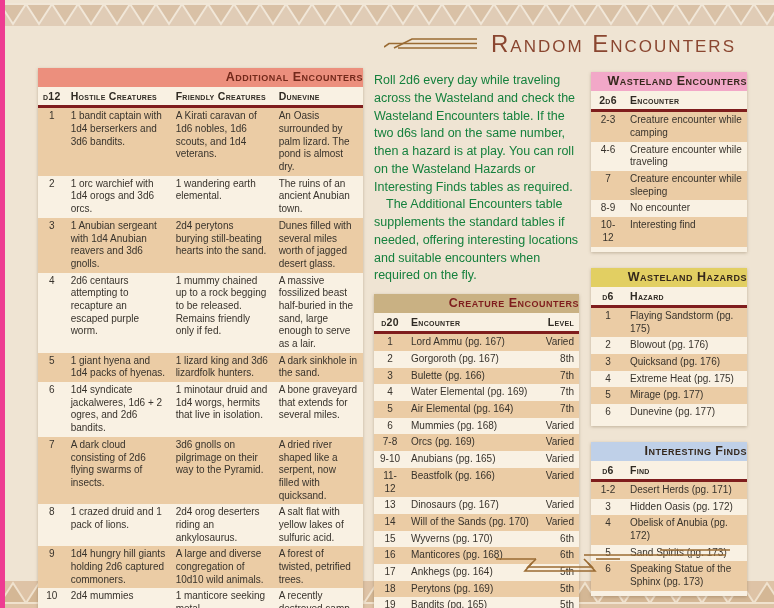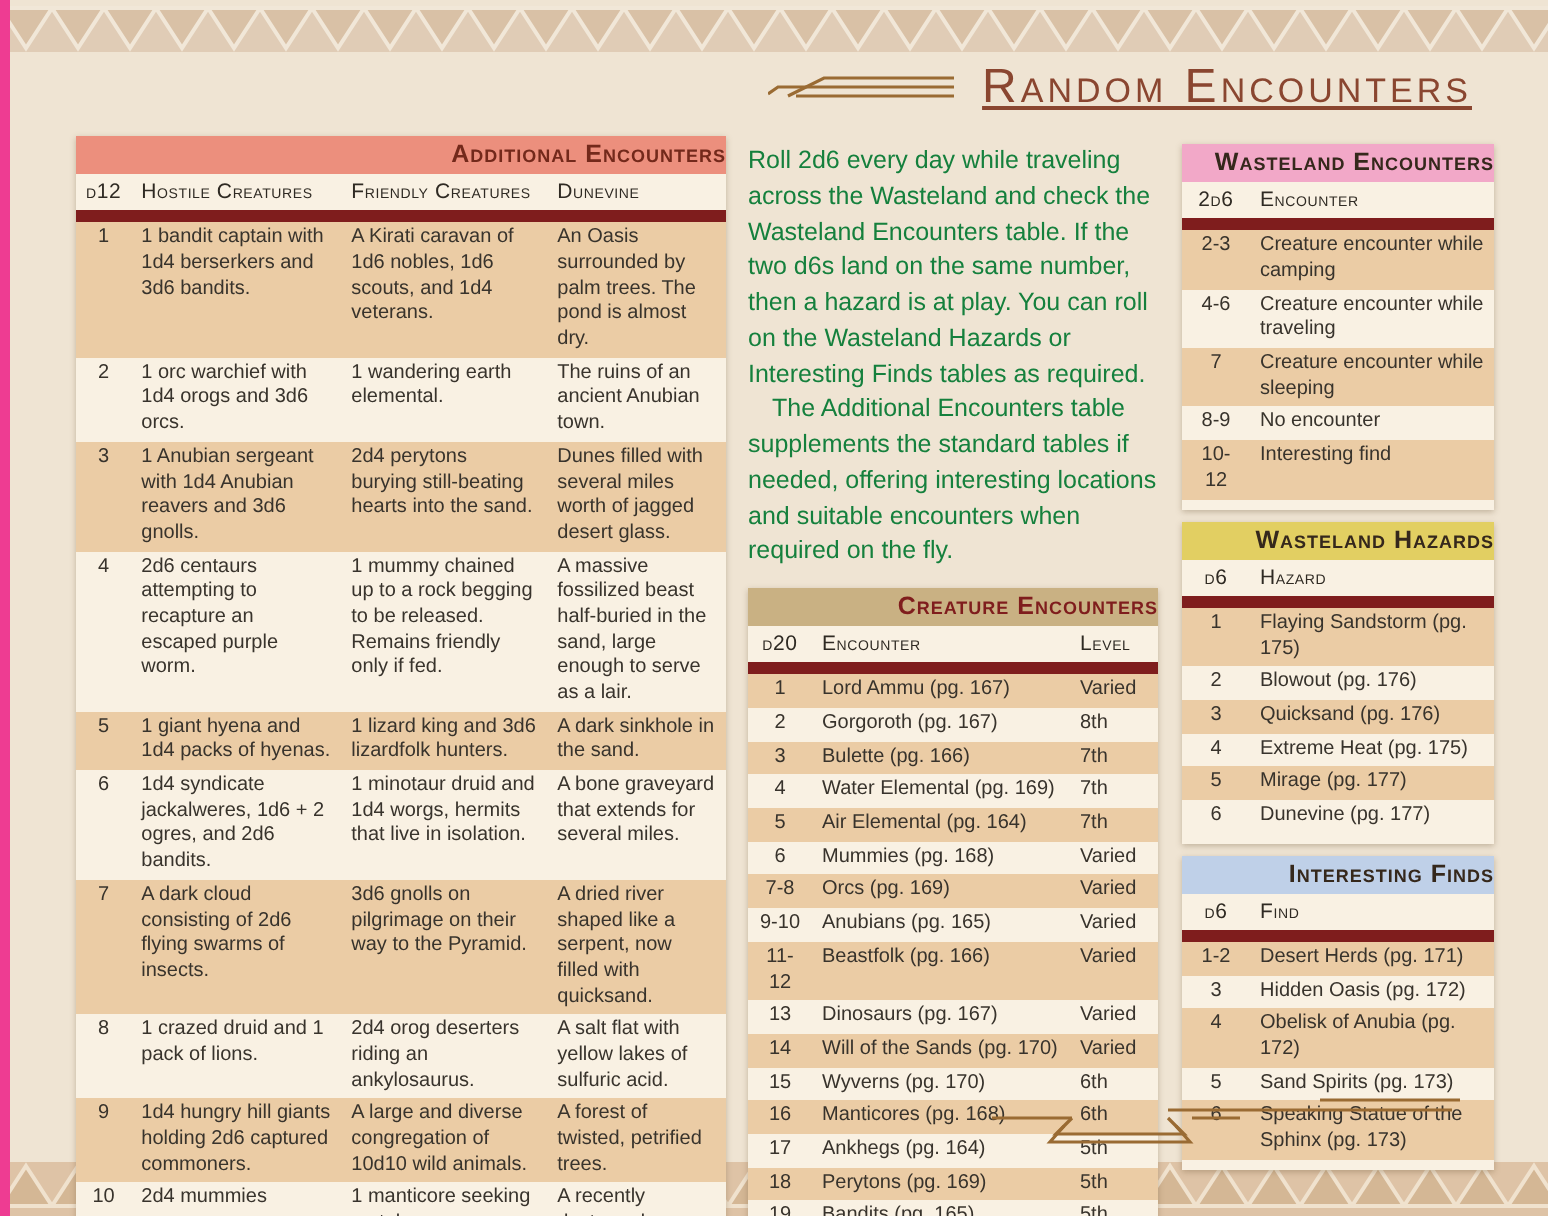--- a/index.html
+++ b/index.html
@@ -10,58 +10,58 @@
     font-family: "Liberation Sans", sans-serif; color:#38332c;
   }
   .edge { position:absolute; left:0; top:0; width:5px; height:100%; background:#ee3c92; z-index:9; }
   .border-top { position:absolute; top:3px; left:0; width:774px; height:23px; }
   .border-bottom { position:absolute; bottom:0; left:0; width:774px; height:27px; }
 
   .title-row { position:absolute; top:30px; right:38px; display:flex; align-items:center; gap:12px; }
   .flourish { display:block; }
   .page-title {
     font-variant: small-caps; font-weight:400; font-size:24px;
-    letter-spacing:2px; color:#8a4630; white-space:nowrap;text-decoration:underline;
+    letter-spacing:2px; color:#8a4630; white-space:nowrap;
   }
 
   .col { position:absolute; top:68px; }
   .col-left  { left:38px;  width:325px; }
   .col-mid   { left:374px; width:205px; top:72px; }
   .col-right { left:591px; width:156px; top:72px; }
 
   .tblock { background:#f9f1e3; padding-bottom:5px; box-shadow:0 1px 3px rgba(110,85,55,.35); }
-  .mb { margin-bottom:6px; }
+  .mb { margin-bottom:16px; }
   .mt { margin-top:9px; }
 
   .bar {
     font-variant:small-caps; font-weight:bold; text-align:right;
     font-size:12.5px; letter-spacing:.5px; padding:2px 0 3px;
   }
   .bar-salmon { background:#ec8f7d; color:#73291b; }
   .bar-khaki  { background:#c9b183; color:#7f1d1d; }
   .bar-pink   { background:#f2a8c8; color:#35281c; }
   .bar-yellow { background:#e2cf62; color:#35281c; }
   .bar-blue   { background:#bfd0e8; color:#35281c; }
 
   .tbl { width:100%; border-collapse:collapse; font-size:10px; line-height:1.27; color:#38332c; }
   .tbl th {
-    font-weight:normal; font-variant:small-caps; letter-spacing:.3px; text-align:left;
-    font-size:10.5px; padding:3px 5px 2px; border-bottom:6px solid #7f1d1d; color:#2f2a23;
+    font-weight:bold; font-variant:small-caps; letter-spacing:.3px; text-align:left;
+    font-size:10.5px; padding:3px 5px 2px; border-bottom:3px solid #7f1d1d; color:#2f2a23;
   }
   .tbl td { padding:2px 5px; vertical-align:top; }
   .tbl th:first-child, .tbl td:first-child { text-align:center; }
   .tbl tbody tr:nth-child(odd) { background:#ebcca5; }
 
   .t-add td:nth-child(1) { width:26px; }
   .t-add td:nth-child(2) { width:105px; }
   .t-add td:nth-child(3) { width:103px; }
 
   .t-cre td:nth-child(1) { width:32px; }
   .t-cre td:nth-child(2) { white-space:nowrap; }
-  .t-cre td:nth-child(3), .t-cre th:nth-child(3) { width:44px; text-align:left; }
+  .t-cre td:nth-child(3), .t-cre th:nth-child(3) { width:44px; text-align:right; }
 
   .t-right td:nth-child(1) { width:34px; }
 
   .intro { font-family:Liberation Sans, sans-serif; font-size:12.5px; line-height:1.42; color:#15803d; }
   .indent { text-indent:12px; }
 
   .footer-flourish { position:absolute; right:42px; bottom:30px; }
 </style>
 </head>
 <body>
@@ -110,21 +110,21 @@
               <th>Hostile Creatures</th>
               <th>Friendly Creatures</th>
               <th>Dunevine</th>
             </tr>
           </thead>
           <tbody>
             <tr>
               <td>1</td>
               <td>1 bandit captain with 1d4 berserkers and 3d6 bandits.</td>
               <td>A Kirati caravan of 1d6 nobles, 1d6 scouts, and 1d4 veterans.</td>
-              <td>An Oasis surrounded by palm trees. The pond is almost dry.</td>
+              <td>An Oasis surrounded by palm lizard. The pond is almost dry.</td>
             </tr>
             <tr>
               <td>2</td>
               <td>1 orc warchief with 1d4 orogs and 3d6 orcs.</td>
               <td>1 wandering earth elemental.</td>
               <td>The ruins of an ancient Anubian town.</td>
             </tr>
             <tr>
               <td>3</td>
               <td>1 Anubian sergeant with 1d4 Anubian reavers and 3d6 gnolls.</td>

